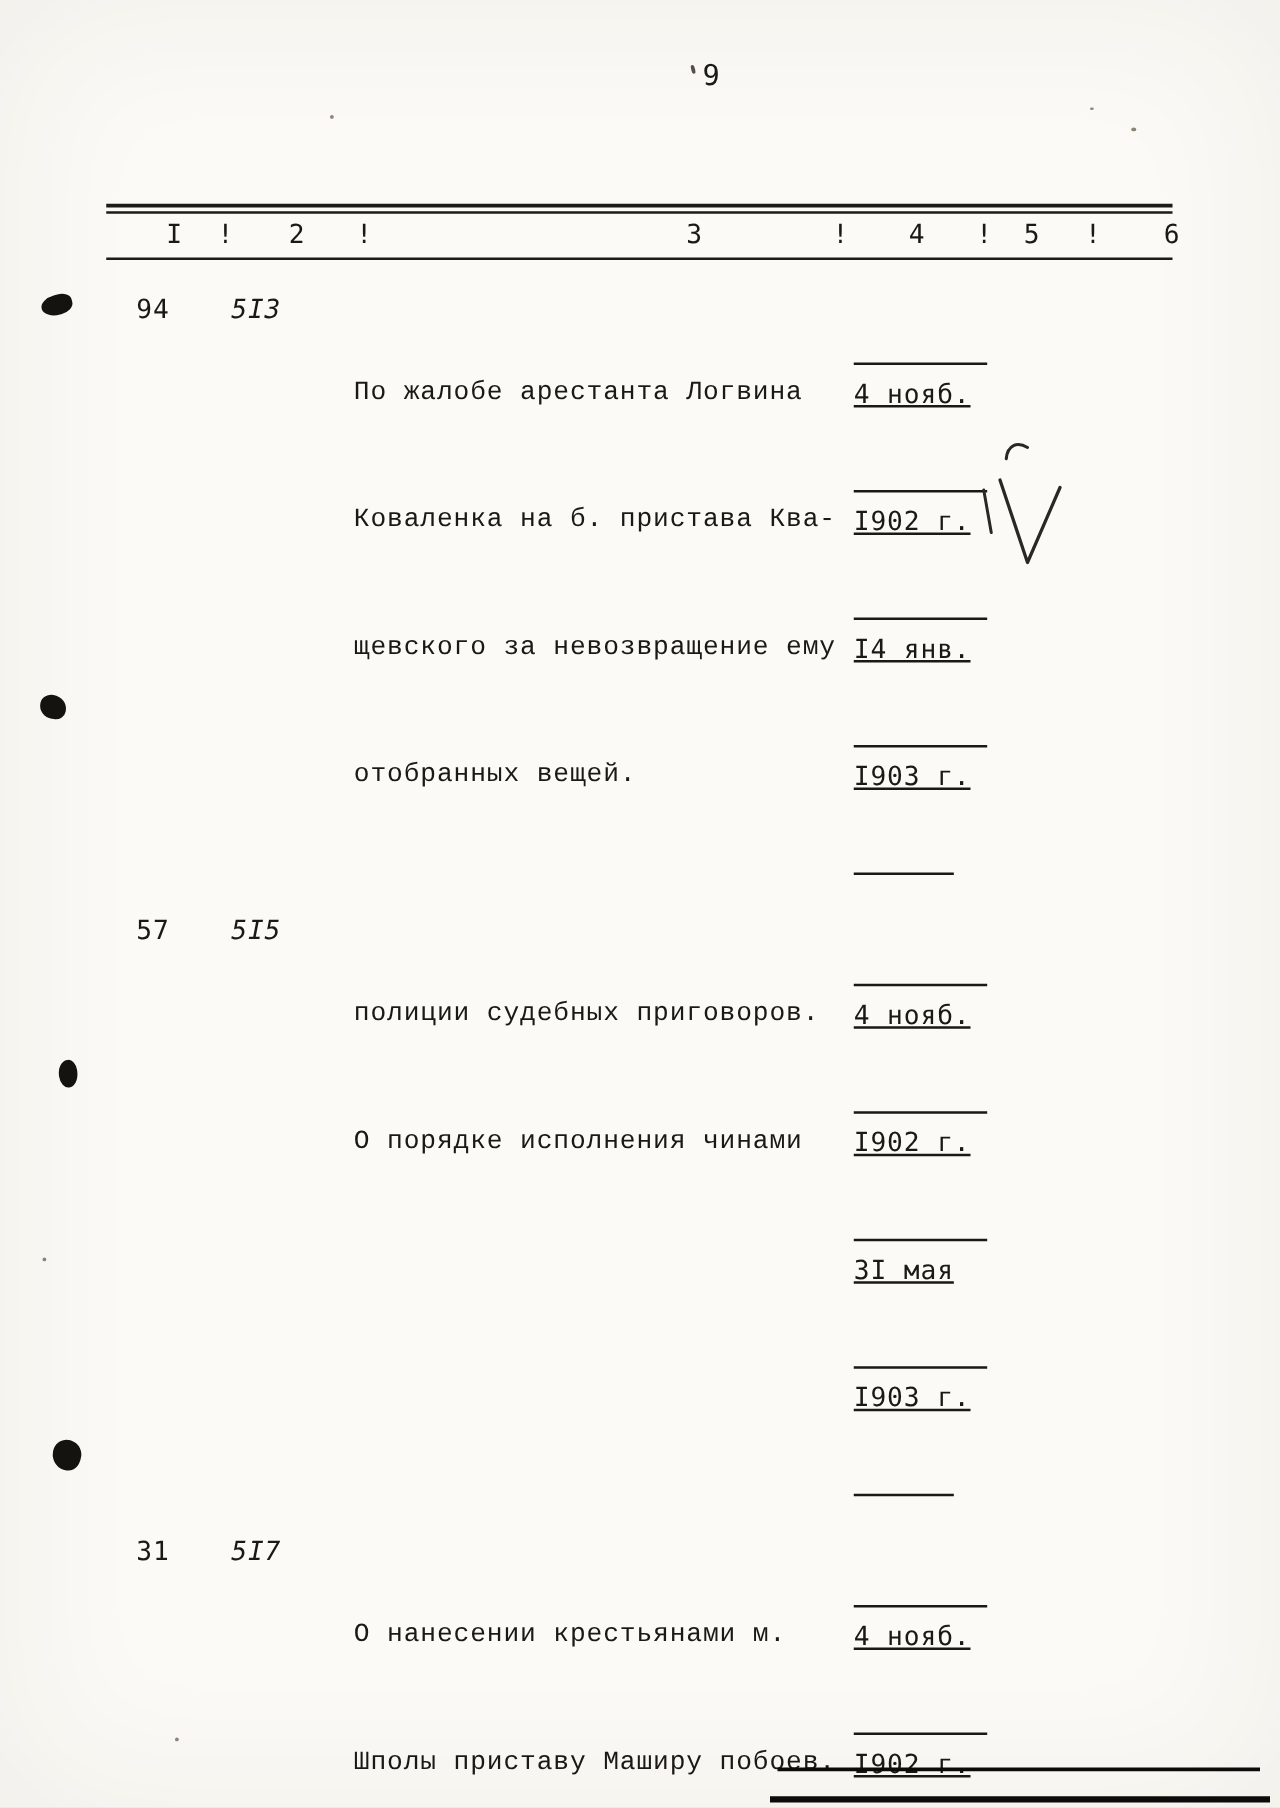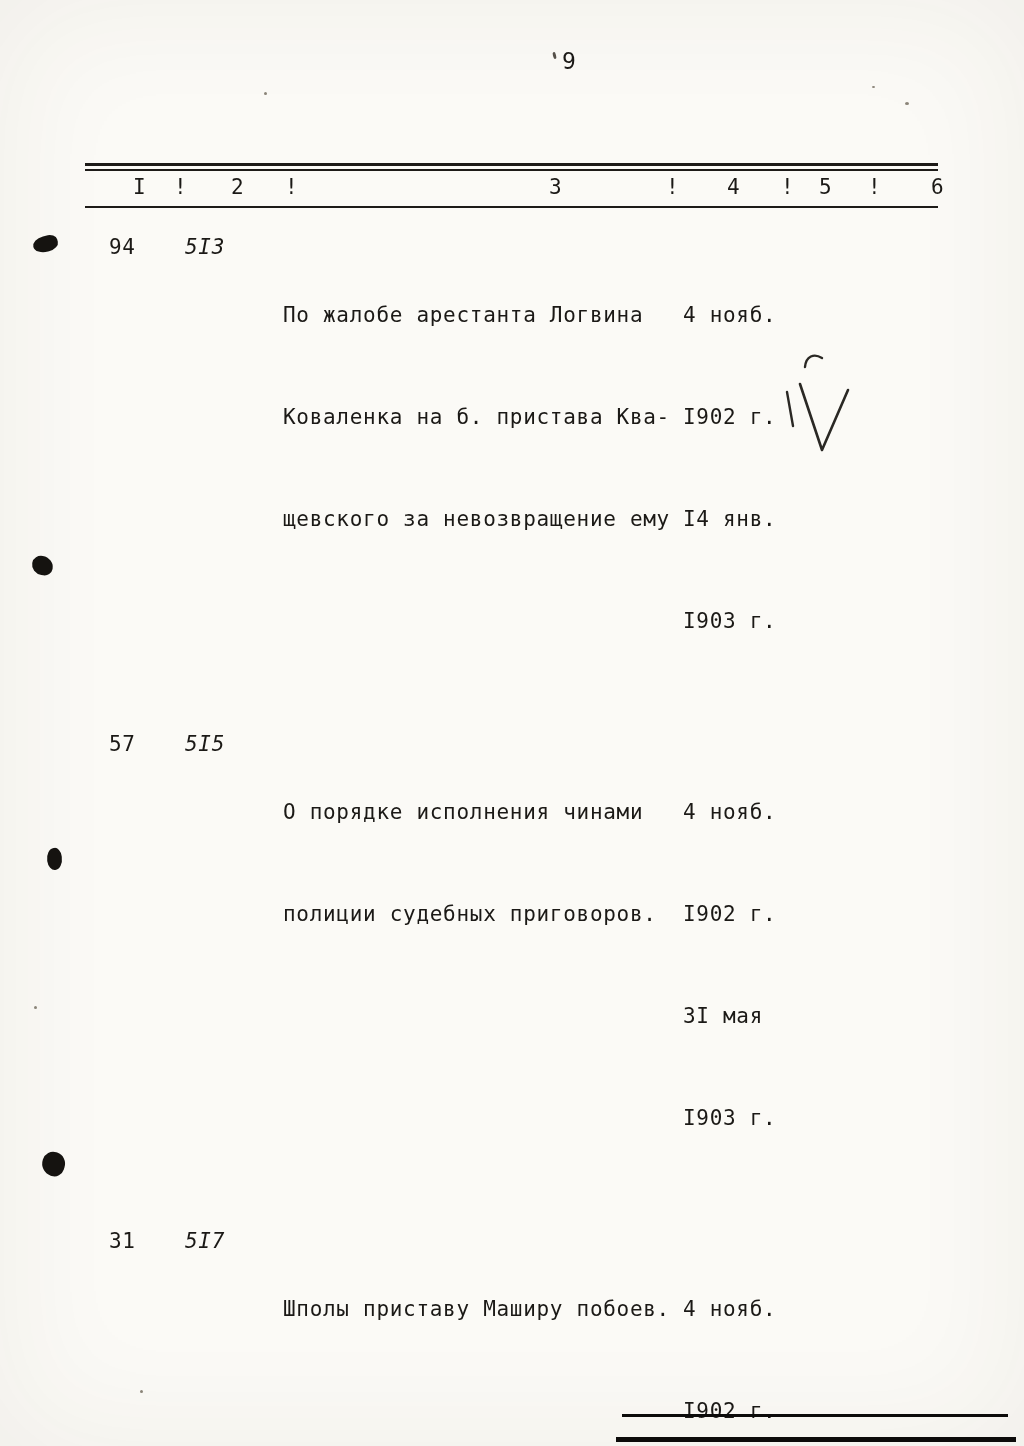--- a/index.html
+++ b/index.html
@@ -46,22 +46,22 @@
   .tbody { position: absolute; top: 230px; left: 85px; width: 900px; }
   .row {
     display: grid;
     grid-template-columns: 78px 98px 402px 122px 60px 125px;
     align-items: start;
     margin-bottom: 21px;
   }
   .c { white-space: pre; }
   .num  { padding-left: 24px; }
   .case { padding-left: 22px; font-style: italic; }
-  .desc { padding-left: 22px; }
-  .dates{ padding-left: 20px; }
+  .desc { padding-left: 22px; font-family: Liberation Mono, monospace; }
+  .dates{ padding-left: 20px; text-decoration: underline; }
   .note { padding-left: 23px; }
 
   
   .blot { position: absolute; background: #151310; }
   .blot-1 { left: 33px;  top: 236px;  width: 25px; height: 16px; border-radius: 60% 50% 55% 65%; transform: rotate(-15deg); }
   .blot-2 { left: 32px;  top: 556px;  width: 21px; height: 19px; border-radius: 50% 65% 45% 60%; transform: rotate(10deg); }
   .blot-3 { left: 47px;  top: 848px;  width: 15px; height: 22px; border-radius: 60% 45% 60% 50%; transform: rotate(-8deg); }
   .blot-4 { left: 42px;  top: 1152px; width: 23px; height: 24px; border-radius: 55% 60% 50% 65%; transform: rotate(18deg); }
 
   .check-svg { position: absolute; left: 778px; top: 350px; }
@@ -104,52 +104,54 @@
 
   <div class="tbody">
 
     <div class="row">
       <div class="c num">94</div>
       <div class="c case">5I3</div>
       <div class="c desc">
         <div>По жалобе арестанта Логвина</div>
         <div>Коваленка на б. пристава Ква-</div>
         <div>щевского за невозвращение ему</div>
+        <div>отобранных вещей.</div>
       </div>
       <div class="c dates">
         <div>4 нояб.</div>
         <div>I902 г.</div>
         <div>I4 янв.</div>
         <div>I903 г.</div>
       </div>
       <div class="c sp"></div>
       <div class="c note"></div>
     </div>
 
     <div class="row">
       <div class="c num">57</div>
       <div class="c case">5I5</div>
       <div class="c desc">
+        <div>полиции судебных приговоров.</div>
         <div>О порядке исполнения чинами</div>
-        <div>полиции судебных приговоров.</div>
       </div>
       <div class="c dates">
         <div>4 нояб.</div>
         <div>I902 г.</div>
         <div>3I мая</div>
         <div>I903 г.</div>
       </div>
       <div class="c sp"></div>
       <div class="c note"></div>
     </div>
 
     <div class="row">
       <div class="c num">31</div>
       <div class="c case">5I7</div>
       <div class="c desc">
+        <div>О нанесении крестьянами м.</div>
         <div>Шполы приставу Маширу побоев.</div>
       </div>
       <div class="c dates">
         <div>4 нояб.</div>
         <div>I902 г.</div>
         
         
       </div>
       <div class="c sp"></div>
       <div class="c note"></div>

